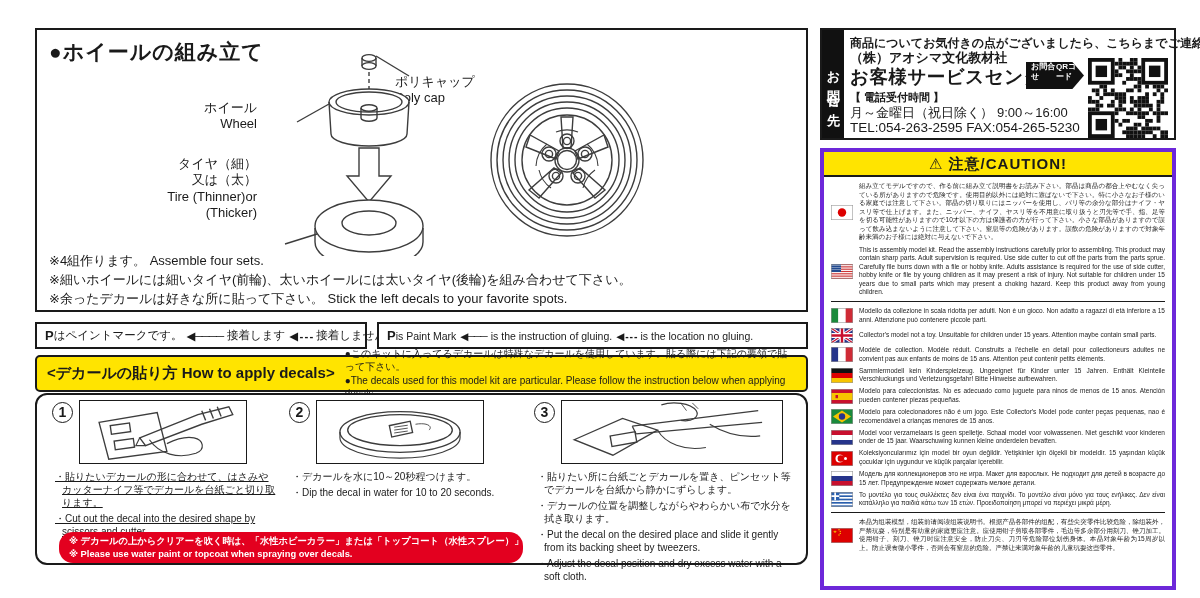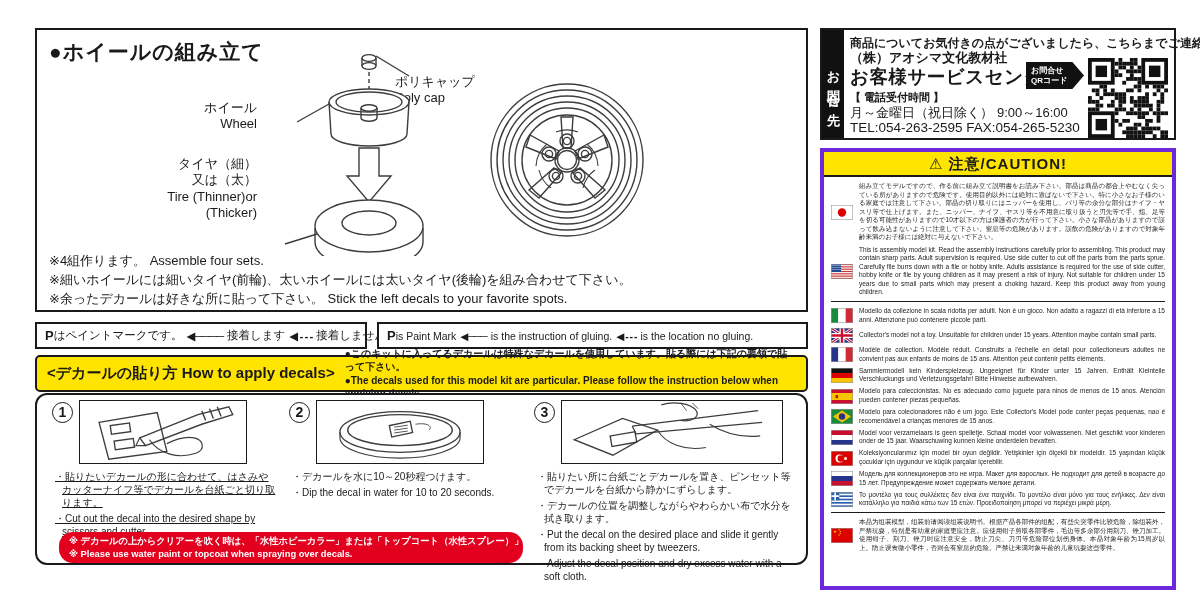--- a/index.html
+++ b/index.html
@@ -23,40 +23,40 @@
   
   .legend-box { top:322px; height:27px; border:2px solid #1a1a1a; display:flex; align-items:center; padding:0 8px; white-space:nowrap; background:#fff; }
   #legend-jp { left:35px; width:332px; font-size:11.5px; }
   #legend-en { left:377px; width:431px; font-size:10.5px; }
   .legend-box b { font-size:13px; }
   .arrow { font-weight:bold; letter-spacing:-1px; margin:0 4px; }
 
   
   #decal-header { left:35px; top:355px; width:773px; height:37px; background:#ffe400; border:2px solid #1a1a1a; border-radius:5px; display:flex; align-items:center; gap:10px; padding:0 10px; }
   #decal-header .t { font-size:15px; font-weight:bold; white-space:nowrap; }
-  #decal-header .sub { font-size:10px; font-weight:bold; line-height:1.35; }
+  #decal-header .sub { font-size:10px; font-weight:normal; line-height:1.35; }
 
   
   #steps-box { left:35px; top:393px; width:773px; height:172px; border:2px solid #1a1a1a; border-radius:12px; background:#fff; }
   .step-num { width:21px; height:21px; border:1.6px solid #1a1a1a; border-radius:50%; text-align:center; font-size:14px; font-weight:bold; line-height:19px; background:#fff; }
   .illus { border:1.6px solid #1a1a1a; background:#fff; }
   .step-text { font-size:10px; line-height:1.3; }
   .step-text p { margin-bottom:3px; text-indent:-7px; padding-left:7px; overflow-wrap:anywhere; }
   #warn-box { left:22px; top:137px; width:464px; height:31px; background:#e3001f; border-radius:14px; color:#fff; font-size:9.3px; font-weight:bold; line-height:1.35; padding:3px 10px; overflow:hidden; white-space:nowrap; }
 
   
   #contact-box { left:820px; top:28px; width:356px; height:112px; border:2px solid #1a1a1a; background:#fff; }
   #contact-bar { left:0; top:0; width:22px; height:108px; background:#111; color:#fff; writing-mode:vertical-rl; text-orientation:upright; font-size:13px; font-weight:bold; letter-spacing:3px; display:flex; align-items:center; justify-content:center; }
   #contact-notice { left:28px; top:5px; width:322px; font-size:12px; font-weight:bold; white-space:nowrap; }
   #contact-company { left:28px; top:19px; font-size:13px; font-weight:bold; }
   #contact-center { left:28px; top:34px; font-size:18.5px; font-weight:bold; letter-spacing:0.5px; }
   #contact-hours-label { left:28px; top:60px; font-size:11px; font-weight:bold; }
   #contact-hours { left:28px; top:74px; font-size:13px; }
   #contact-tel { left:28px; top:90px; font-size:13.5px; }
-  #qr-badge { left:204px; top:32px; width:58px; height:27px; background:#111; color:#fff; clip-path:polygon(0 0,80% 0,100% 50%,80% 100%,0 100%); font-size:8px; font-weight:bold; line-height:1.25; display:flex; flex-direction:column; justify-content:center; padding-left:5px; }
+  #qr-badge { left:204px; top:32px; width:58px; height:27px; background:#111; color:#fff; clip-path:polygon(0 0,80% 0,100% 50%,80% 100%,0 100%); font-size:8px; font-weight:bold; line-height:1.25; display:flex; flex-direction:row; justify-content:center; padding-left:5px; }
   #qr-code { left:266px; top:28px; width:80px; height:80px; }
 
   
   #caution-box { left:820px; top:148px; width:356px; height:442px; border:4px solid #6d28d9; background:#fff; overflow:hidden; }
   #caution-header { height:25px; background:#ffe400; border-bottom:2px solid #1a1a1a; text-align:center; font-size:15px; font-weight:bold; line-height:24px; letter-spacing:1px; }
   #caution-sections { padding:5px 7px 4px 7px; }
   .caution-row { display:flex; align-items:center; gap:6px; margin-bottom:3.5px; }
   .flag { flex:0 0 22px; }
   .flag svg { width:22px; height:15px; }
   .caution-text { font-size:6.5px; line-height:1.32; color:#222; text-align:justify; overflow-wrap:anywhere; }

